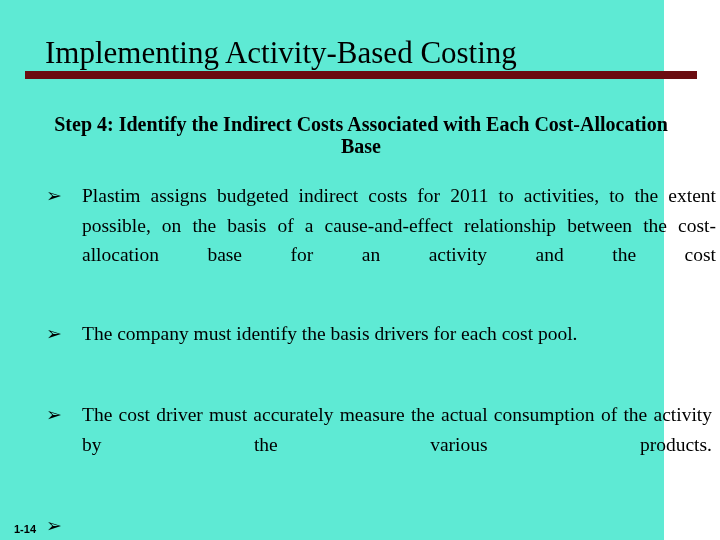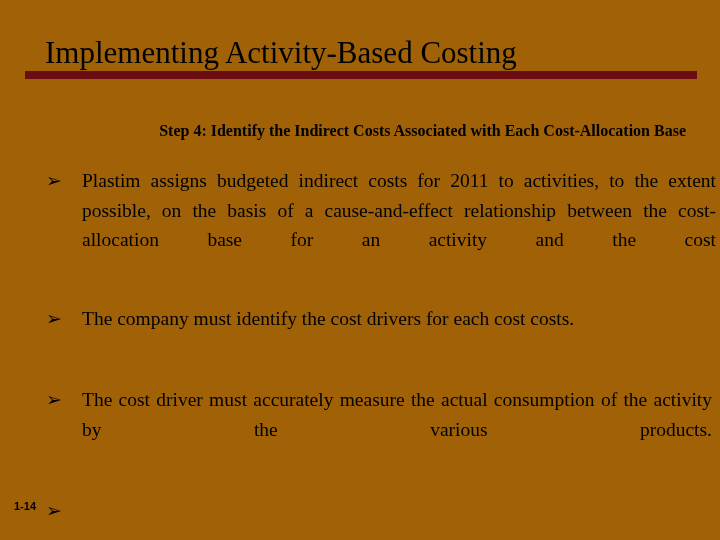--- a/index.html
+++ b/index.html
@@ -9,23 +9,23 @@
   body {
     width: 720px;
     height: 540px;
     background: #ffffff;
     font-family: "Liberation Serif", "DejaVu Serif", serif;
     color: #000000;
     overflow: hidden;
   }
   #slide {
     position: relative;
-    width: 720px;
+    width: 664px;
     height: 540px;
-    background: #a16207;
+    background: #5eead4;
   }
 
   
   #title-block {
     position: absolute;
     left: 0;
     top: 34px;
     width: 720px;
   }
   #slide-title {
@@ -53,25 +53,25 @@
   #body-block {
     position: absolute;
     left: 42px;
     top: 112px;
     width: 636px;
   }
 
   #subtitle {
     font-family: "Liberation Serif", "DejaVu Serif", serif;
     font-weight: bold;
-    font-size: 16px;
+    font-size: 20px;
     line-height: 22px;
     color: #000000;
-    margin: 8px;
-    text-align: right;
+    margin: 1px;
+    text-align: center;
     width: 636px;
   }
 
   #bullet-list {
     margin: 0;
     padding: 0;
     list-style: none;
     margin-top: 24px;
   }
   .bullet-item {
@@ -108,21 +108,21 @@
   }
   .bullet-item.b1 { width: 634px; }
   .bullet-item.b2 { width: 634px; text-align: left; margin-bottom: 22px; }
   .bullet-item.b3 { width: 630px; margin-bottom: 22px; }
   .bullet-item.b4 { min-height: 26px; }
 
   
   #page-number {
     position: absolute;
     left: 14px;
-    bottom: 27px;
+    bottom: 4px;
     font-family: "Liberation Sans", "DejaVu Sans", sans-serif;
     font-weight: bold;
     font-size: 11px;
     line-height: 13px;
     color: #000000;
   }
 </style>
 </head>
 <body>
 
@@ -139,21 +139,21 @@
 
     <ul id="bullet-list">
 
       <li class="bullet-item b1">
         <span class="bullet-marker">➢</span>
         <span class="bullet-text">Plastim assigns budgeted indirect costs for 2011 to activities, to the extent possible, on the basis of a cause-and-effect relationship between the cost-allocation base for an activity and the cost</span>
       </li>
 
       <li class="bullet-item b2">
         <span class="bullet-marker">➢</span>
-        <span class="bullet-text">The company must identify the cost drivers for each cost costs.</span>
+        <span class="bullet-text">The company must identify the basis drivers for each cost pool.</span>
       </li>
 
       <li class="bullet-item b3">
         <span class="bullet-marker">➢</span>
         <span class="bullet-text">The cost driver must accurately measure the actual consumption of the activity by the various products.</span>
       </li>
 
       <li class="bullet-item b4">
         <span class="bullet-marker">➢</span>
         <span class="bullet-text"></span>

